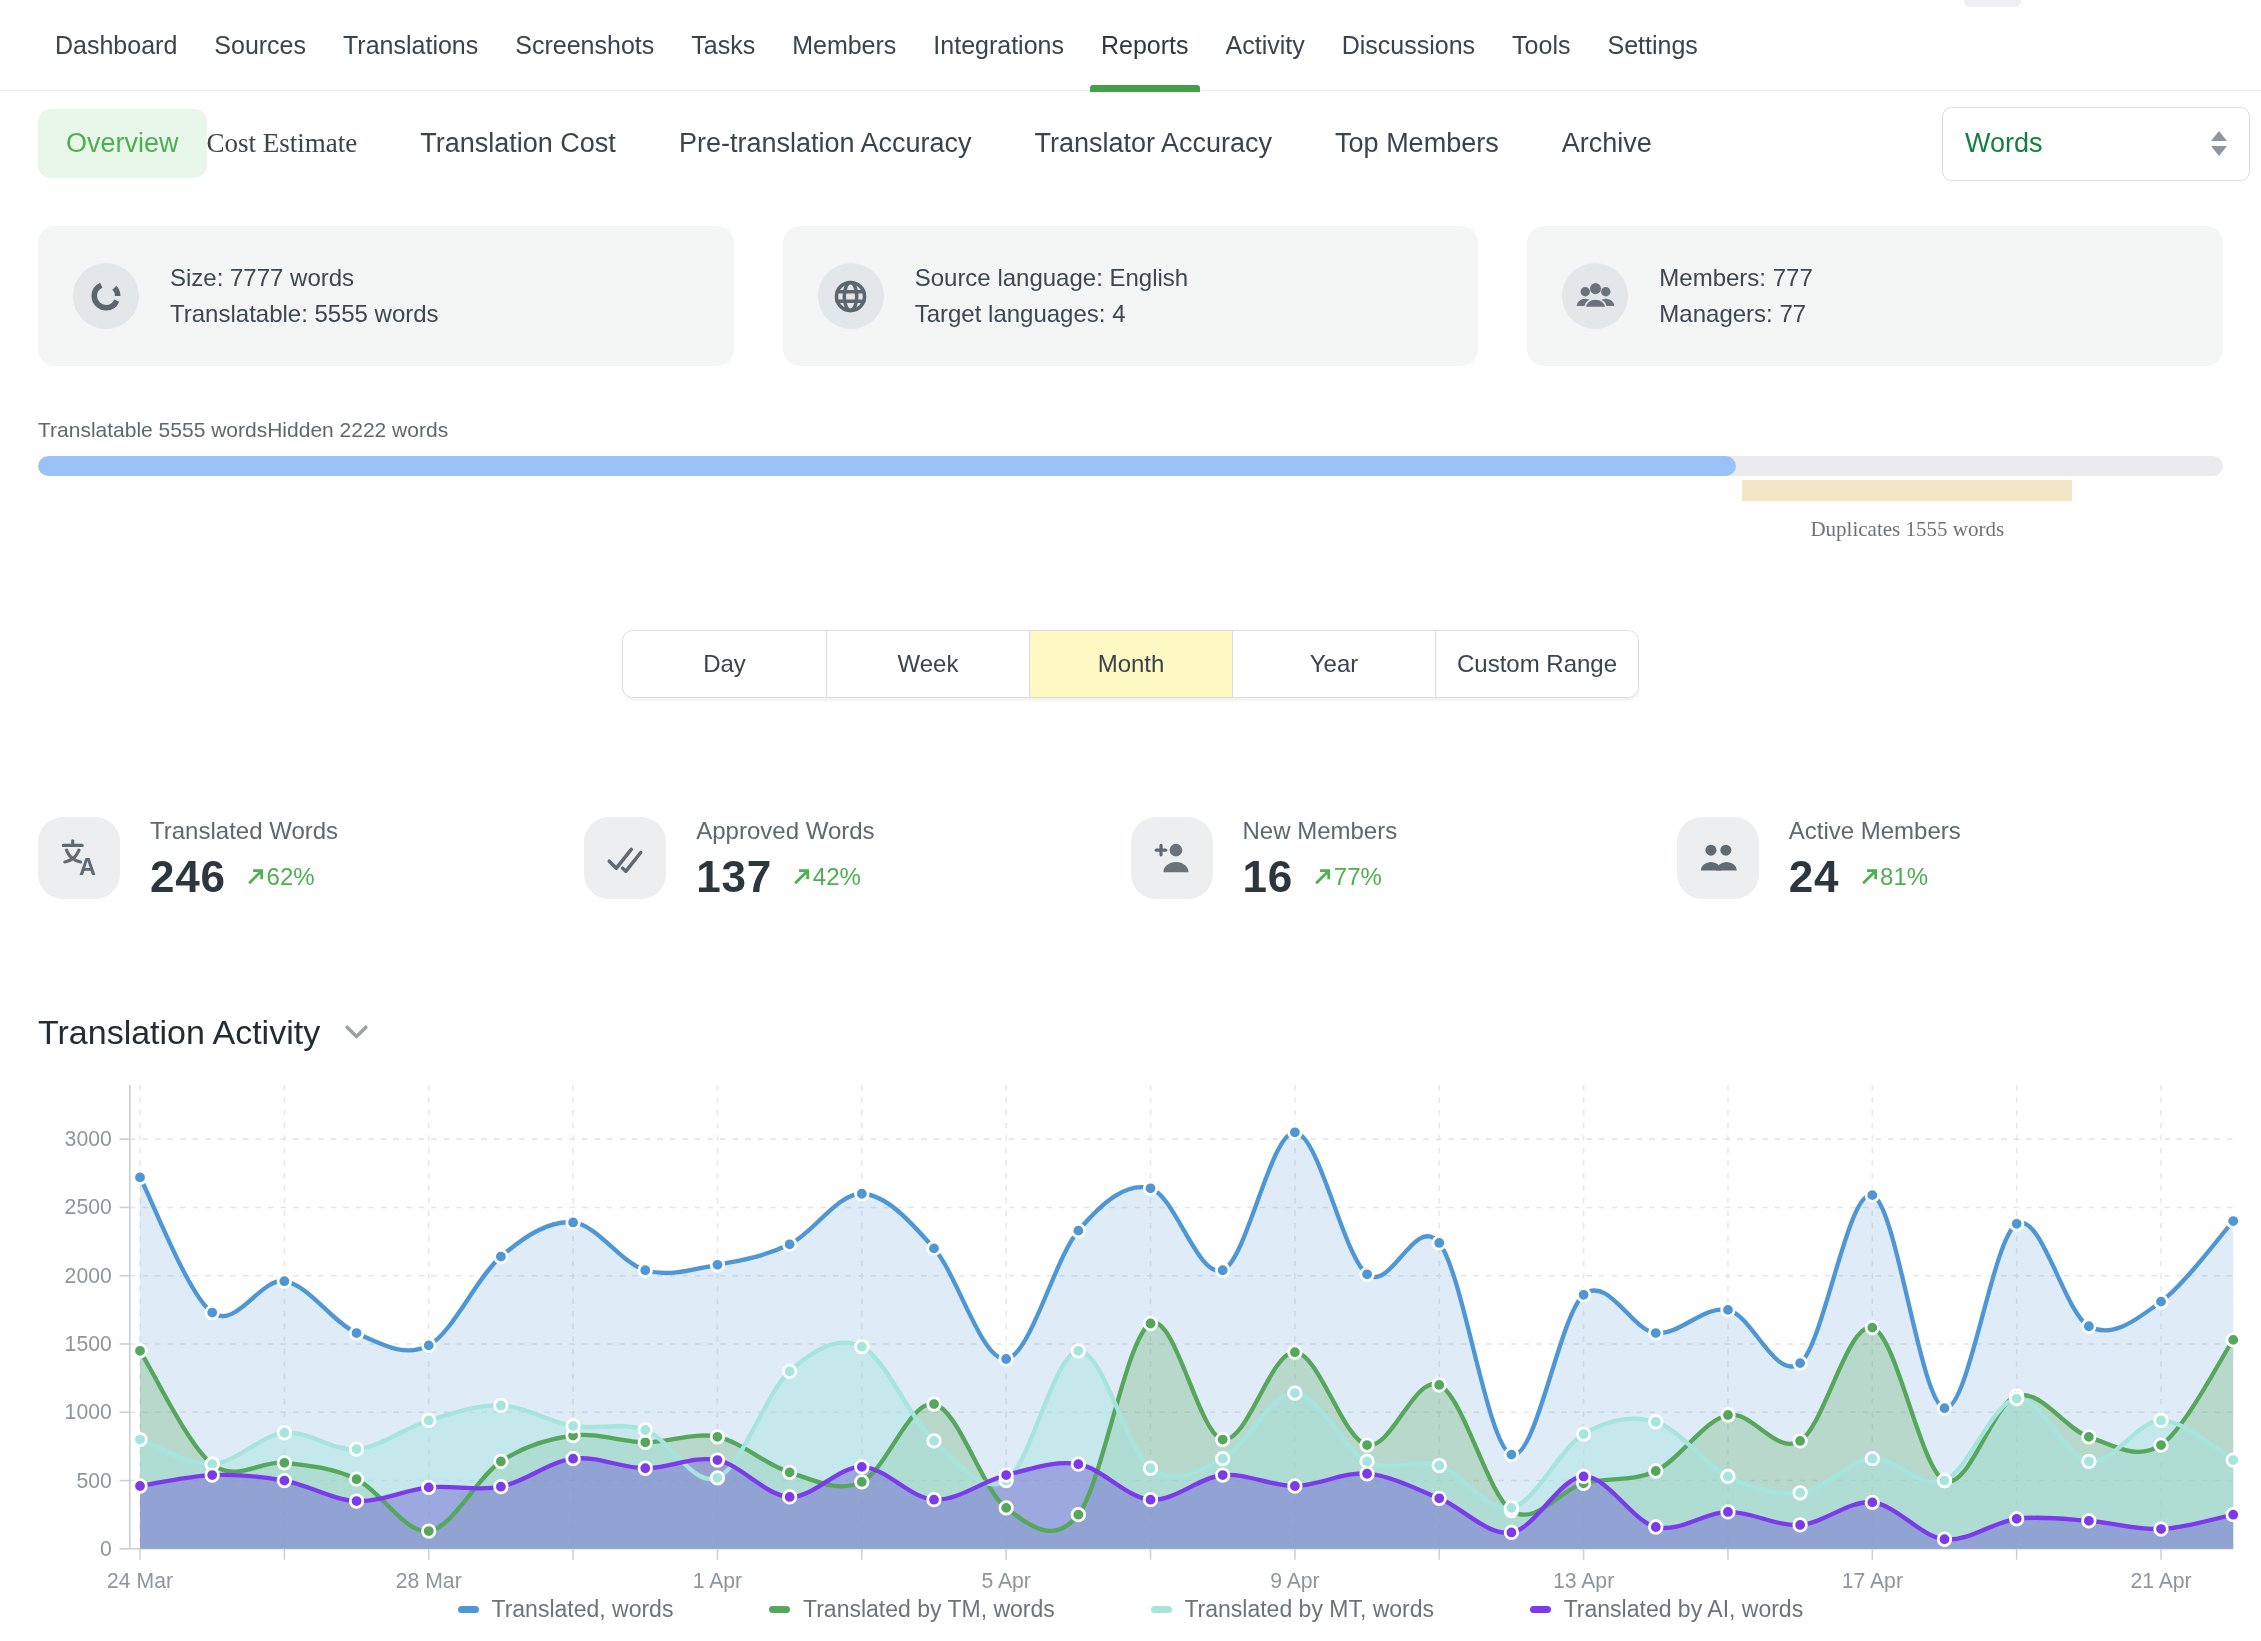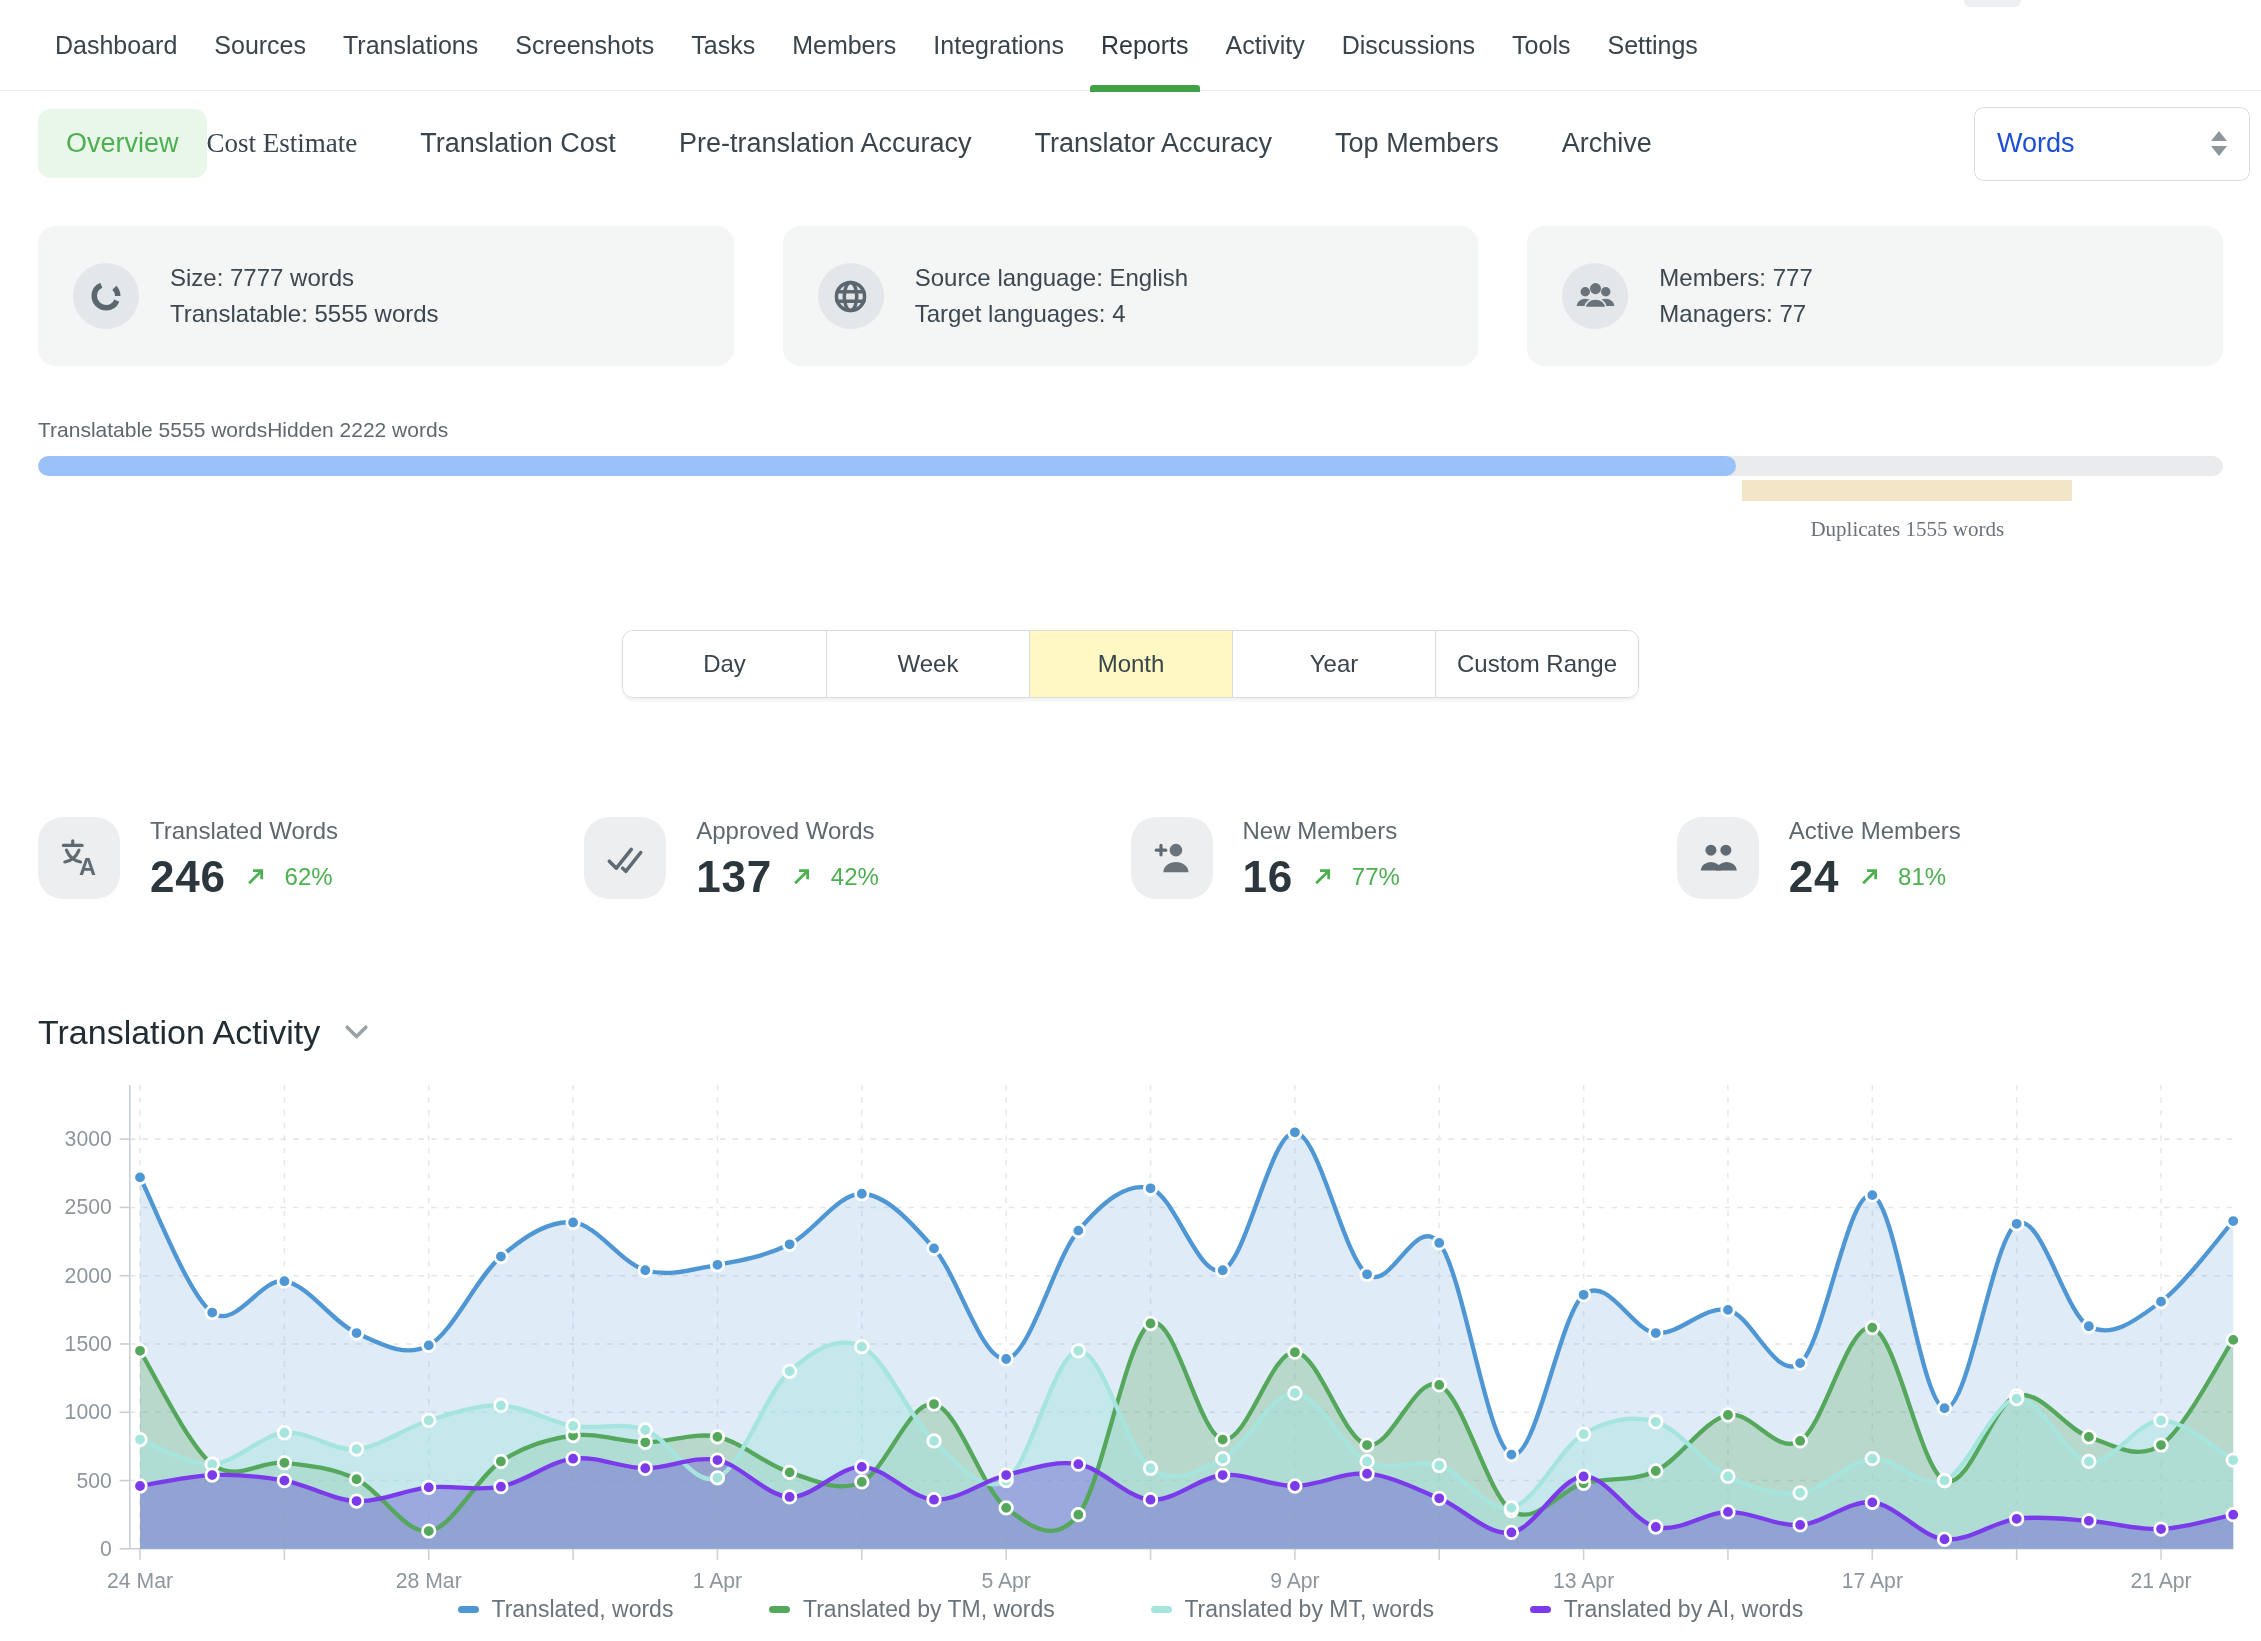--- a/index.html
+++ b/index.html
@@ -13,22 +13,22 @@
   .nav-item.active{color:#2e383f;}
   .nav-item.active::after{content:"";position:absolute;left:-11px;right:-11px;bottom:-1.6px;height:6.3px;
        background:#43a047;border-radius:3.1px 3.1px 0 0;}
   .partial-el{position:absolute;top:0;right:240px;width:57px;height:7px;background:#edeff1;border-radius:0 0 6.3px 6.3px;}
 
   
   .tabs-row{display:flex;align-items:center;padding:19px 11px 0 38px;height:86px;box-sizing:border-box;}
   .pill{background:#e9f7ea;color:#4caf50;font-size:27px;padding:19px 28px;border-radius:12.6px;cursor:pointer;}
   .tab{font-size:27px;color:#39444c;cursor:pointer;white-space:nowrap;}
   .tab.first{font-family:Liberation Serif, serif;} .tab + .tab{margin-left:63px;}
-  .metric-select{margin-left:auto;width:276px;height:74px;border:1.6px solid #d8dcdf;border-radius:9.4px;
-       box-sizing:border-box;display:flex;align-items:center;padding:0 22px;font-size:27px;color:#1d4ed8;cursor:pointer;}
+  .metric-select{margin-left:auto;width:308px;height:74px;border:1.6px solid #d8dcdf;border-radius:9.4px;
+       box-sizing:border-box;display:flex;align-items:center;padding:0 22px;font-size:27px;color:#15803d;cursor:pointer;}
   .select-arrows{margin-left:auto;display:flex;flex-direction:column;gap:5.5px;}
   .tri-up{width:0;height:0;border-left:8.6px solid transparent;border-right:8.6px solid transparent;border-bottom:10.2px solid #8d969d;}
   .tri-down{width:0;height:0;border-left:8.6px solid transparent;border-right:8.6px solid transparent;border-top:10.2px solid #8d969d;}
 
   
   .cards{display:flex;gap:49px;margin:49px 38px 0;}
   .card{flex:1;background:#f4f5f5;border-radius:17.3px;height:140px;display:flex;align-items:center;
         padding:0 35px;box-sizing:border-box;}
   .card-icon{width:66px;height:66px;border-radius:50%;background:#e3e7e9;display:flex;align-items:center;
         justify-content:center;margin-right:31px;flex:none;}
@@ -52,21 +52,21 @@
   .seg-btn.active{background:#fef9c3;}
 
   
   .kpis{display:flex;margin:119px 38px 0;}
   .kpi{width:550px;display:flex;align-items:flex-start;}
   .kpi-icon{width:82px;height:82px;border-radius:25px;background:#eceeef;display:flex;align-items:center;
         justify-content:center;margin-right:30px;flex:none;}
   .kpi-label{font-size:24px;color:#5d686f;margin-top:0px;}
   .kpi-row{display:flex;align-items:center;gap:20.4px;margin-top:6.3px;}
   .kpi-value{font-size:44px;font-weight:bold;color:#2c363d;letter-spacing:0.8px;}
-  .kpi-delta{font-size:24px;color:#4caf50;display:flex;align-items:center;gap:18px;}
+  .kpi-delta{font-size:24px;color:#4caf50;display:flex;align-items:center;gap:0;}
 
   
   .section-header{margin:111px 38px 0;display:flex;align-items:center;gap:23.6px;}
   .section-title{font-size:34px;font-weight:normal;color:#222c33;}
   #chart{display:block;margin-top:22px;}
   .legend{display:flex;justify-content:center;gap:96px;margin-top:4.7px;font-size:23px;color:#6b747b;}
   .legend-item{display:flex;align-items:center;gap:12.6px;cursor:pointer;}
   .legend-swatch{width:21px;height:7px;border-radius:3.9px;flex:none;}
 
   .icon-gray{stroke:#5b666e;fill:none;stroke-width:4.5;stroke-linecap:round;stroke-linejoin:round;}

